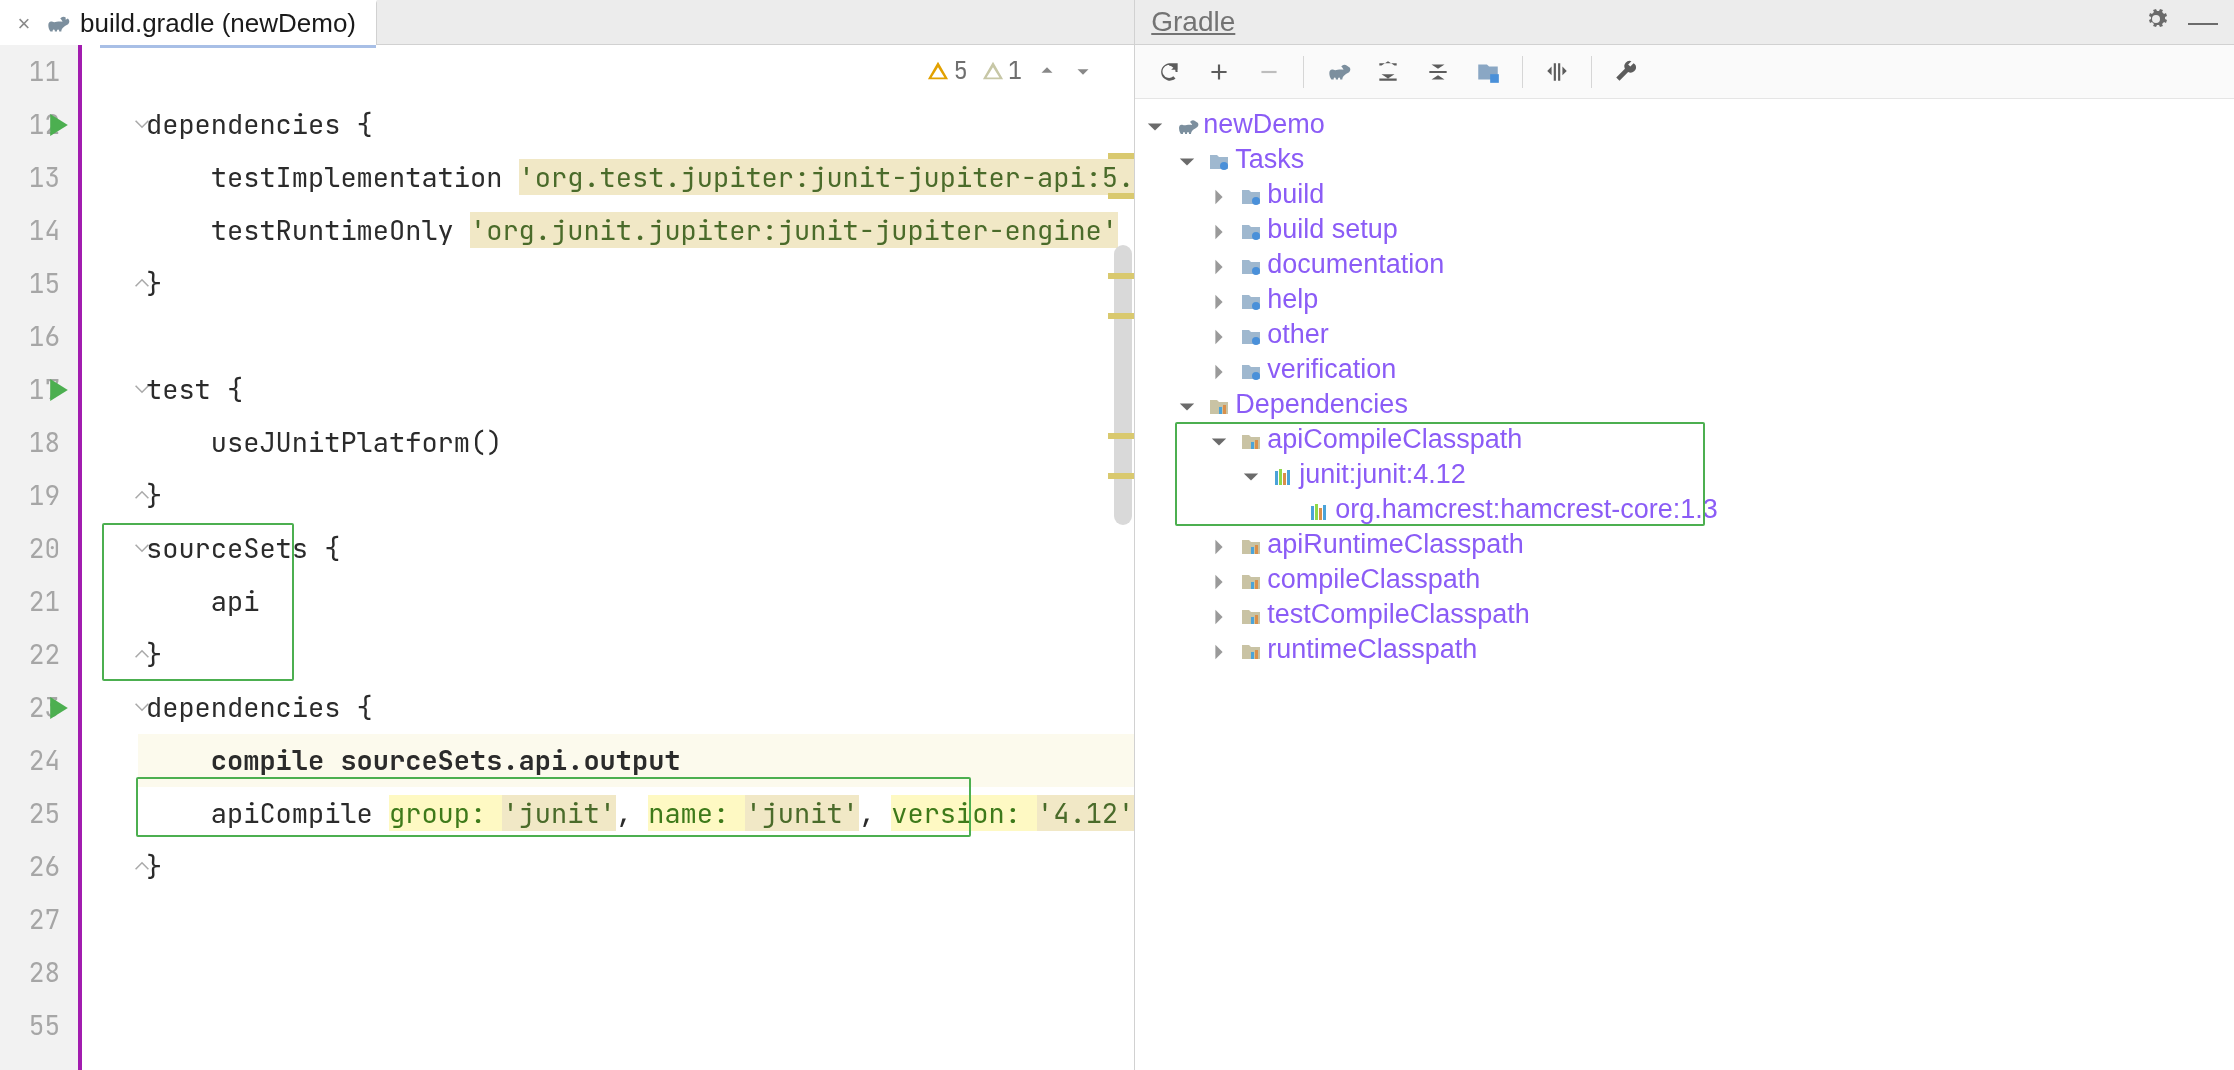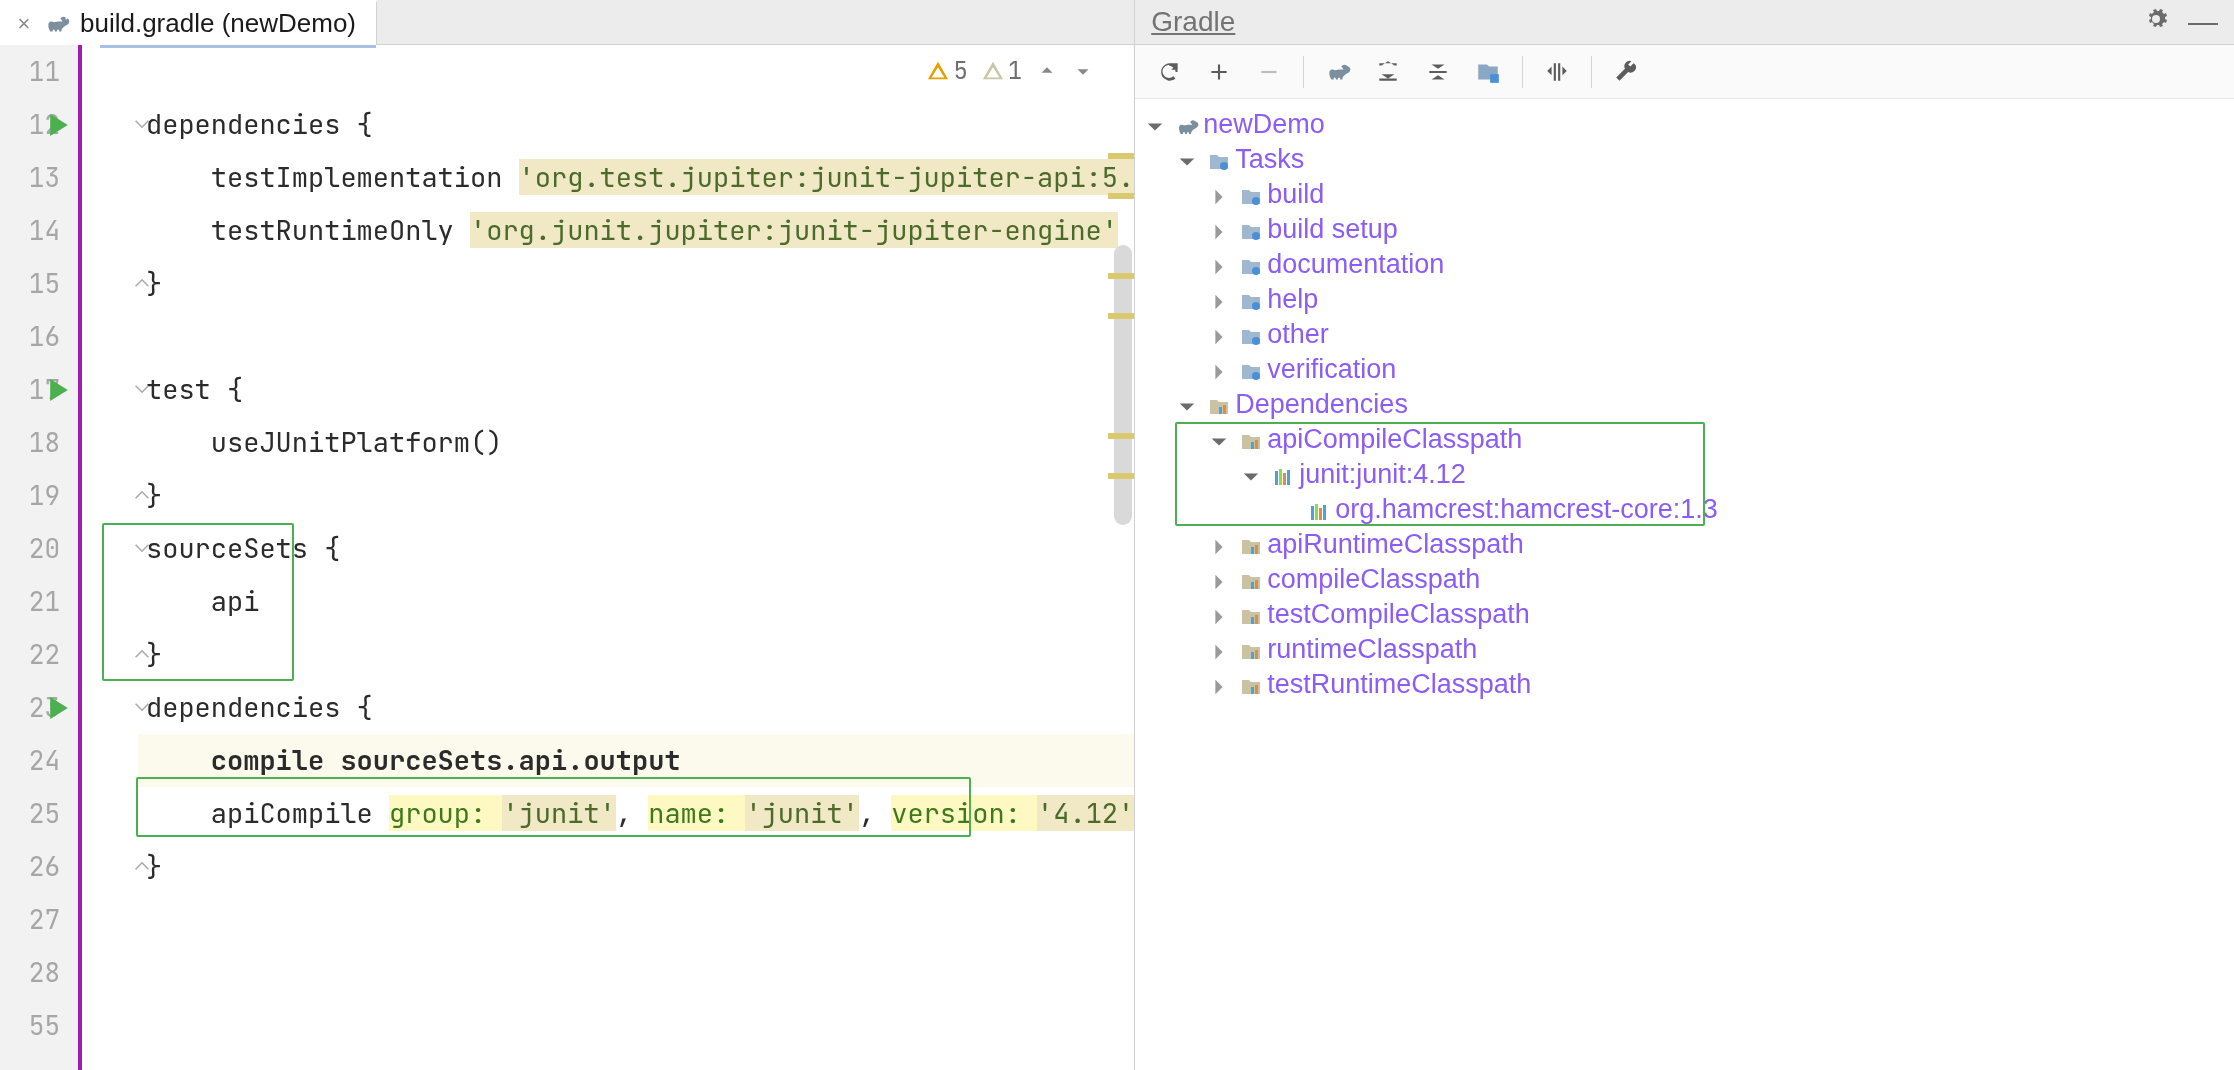--- a/index.html
+++ b/index.html
@@ -511,33 +511,18 @@
             </span>
             <span class="ic">
               <svg viewBox="0 0 24 24">
                 <path fill="#c9c3a4" d="M3 5h7l2 2h9v12H3z"></path>
                 <rect x="12" y="12" width="3" height="7" fill="#4aa3d9"></rect>
                 <rect x="16" y="10" width="3" height="9" fill="#d98f4a"></rect>
               </svg>
             </span>
             <span>runtimeClasspath</span>
           </div>
-          <div class="node pad2">
-            <span class="arrow">
-              <svg viewBox="0 0 10 10">
-                <path fill="#9a9a9a" d="M3 1l4 4-4 4z"></path>
-              </svg>
-            </span>
-            <span class="ic">
-              <svg viewBox="0 0 24 24">
-                <path fill="#c9c3a4" d="M3 5h7l2 2h9v12H3z"></path>
-                <rect x="12" y="12" width="3" height="7" fill="#4aa3d9"></rect>
-                <rect x="16" y="10" width="3" height="9" fill="#d98f4a"></rect>
-              </svg>
-            </span>
-            <span>testRuntimeClasspath</span>
-          </div>
         </div>
 
       <div class="ghl" style="left:40px; top:323px; width:530px; height:104px;"></div>
     </div>
   </div>
 </div>
 
 </body></html>

